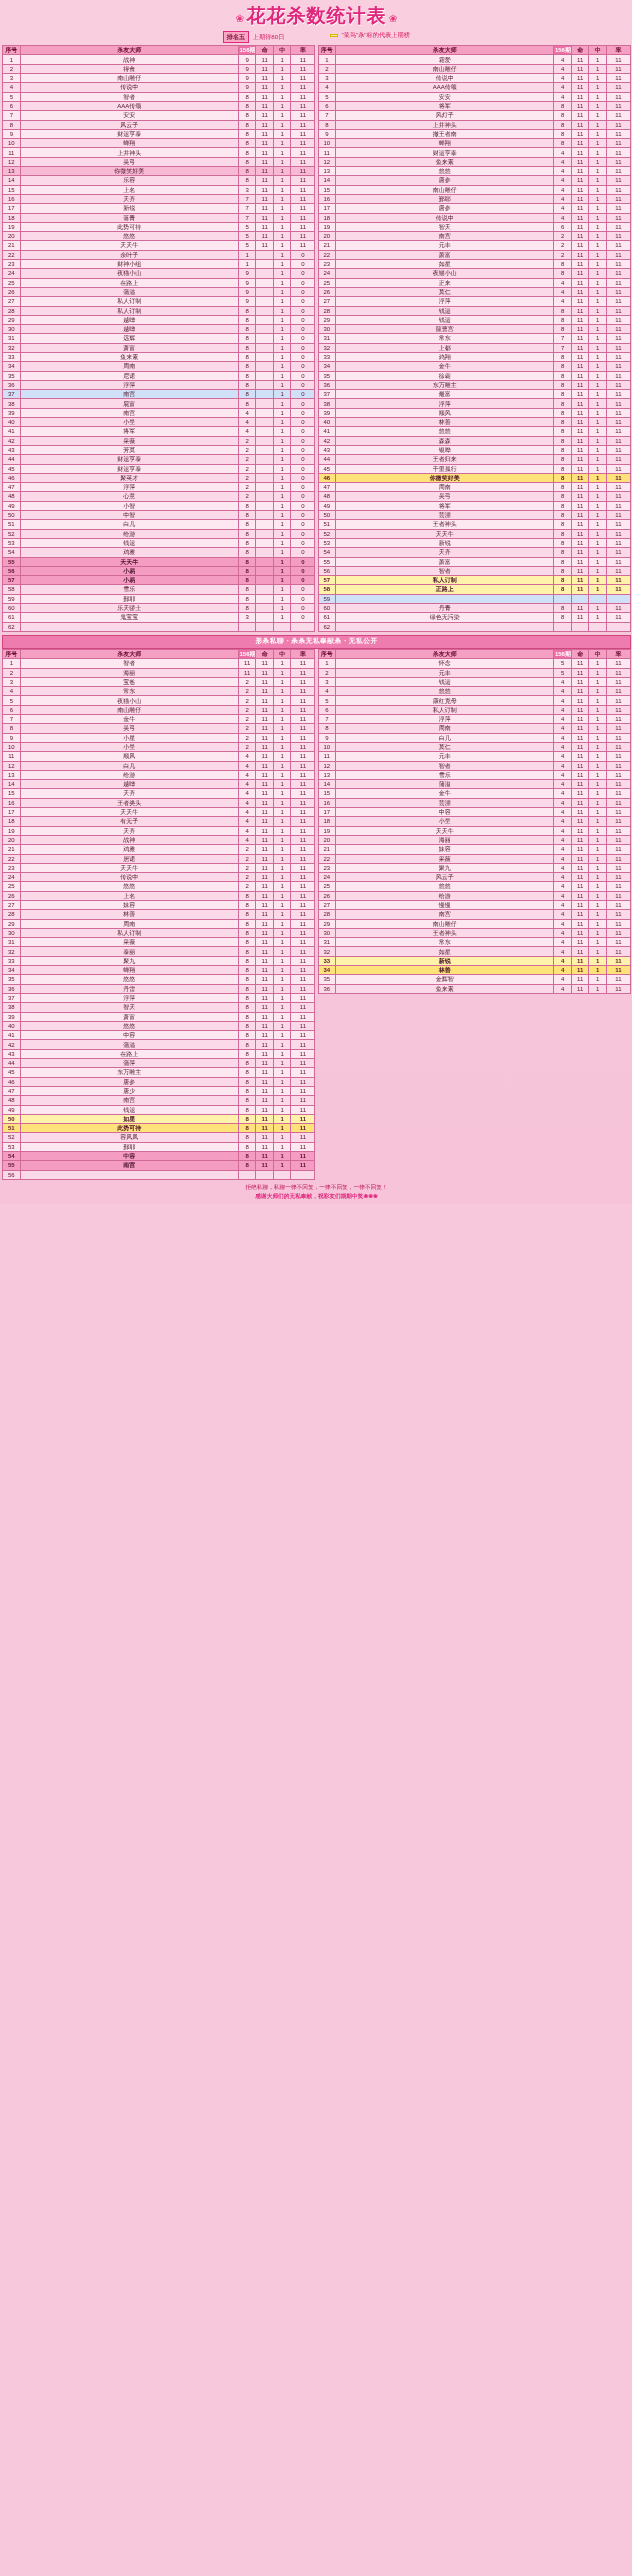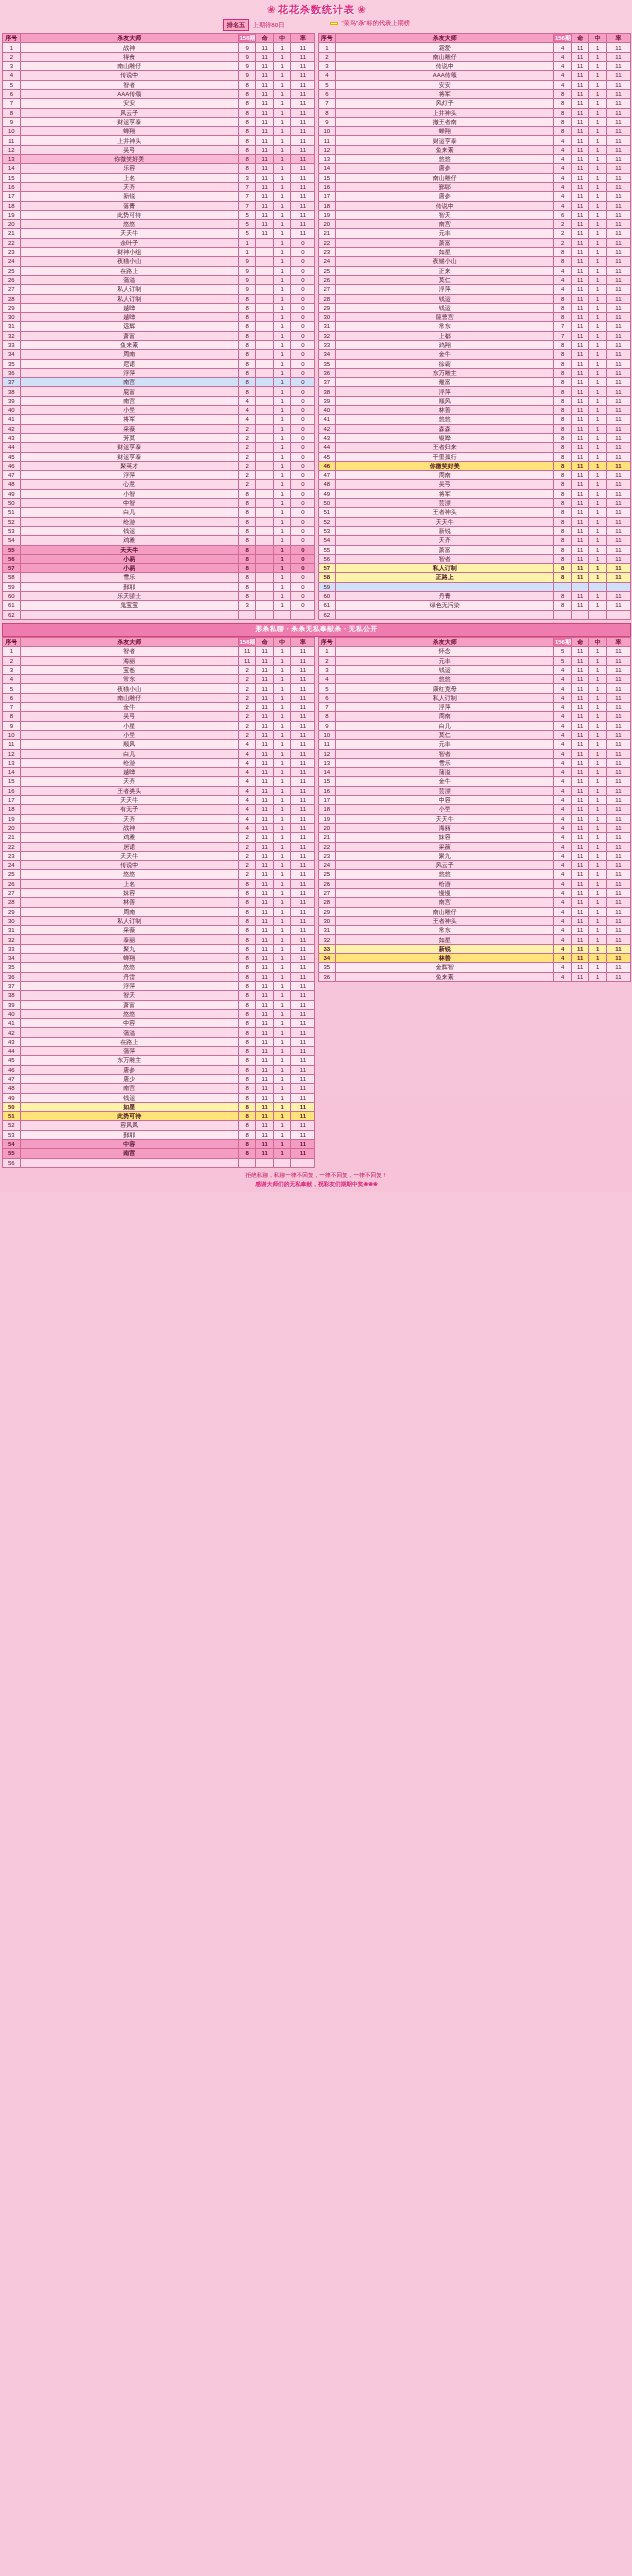--- a/index.html
+++ b/index.html
@@ -13,21 +13,21 @@
   .page {
     width: 633px;
     background: linear-gradient(180deg,#f9cfe0 0%, #f6c3d8 100%);
     padding: 0 0 3.1px 0;
   }
   .title-bar {
     text-align: center;
     padding: 3.1px 0 1px 0;
   }
   .title-bar .title {
-    font-size: 10px;
+    font-size: 19px;
     font-weight: bold;
     color: #e0267d;
     letter-spacing: 1px;
     text-shadow: 0.5px 0.5px 0 #fff;
     font-family: Liberation Mono, monospace;
   }
   .title-bar .star { color: #e8367f; font-size: 10.3px; }
   .legend {
     display: flex;
     justify-content: center;

